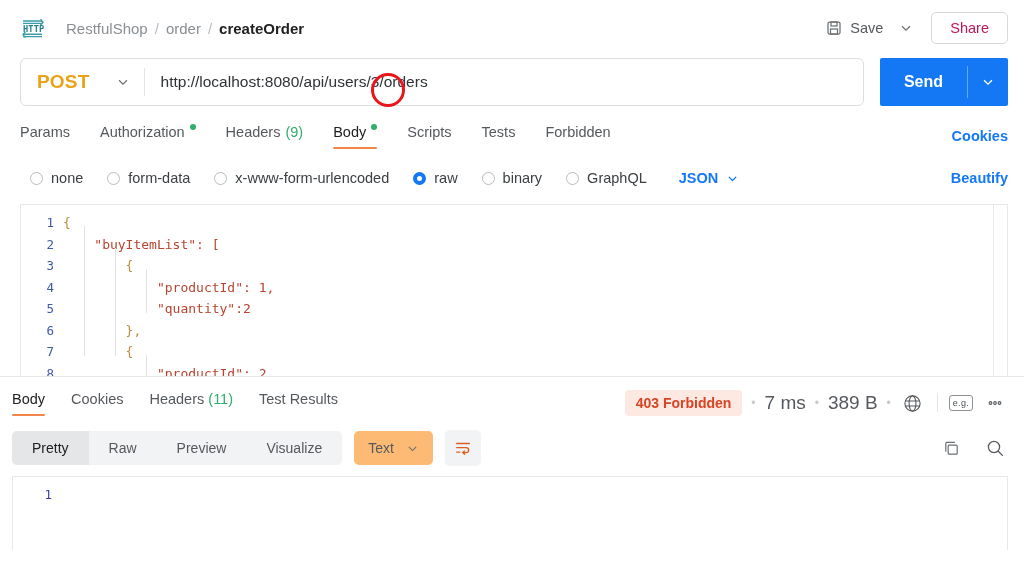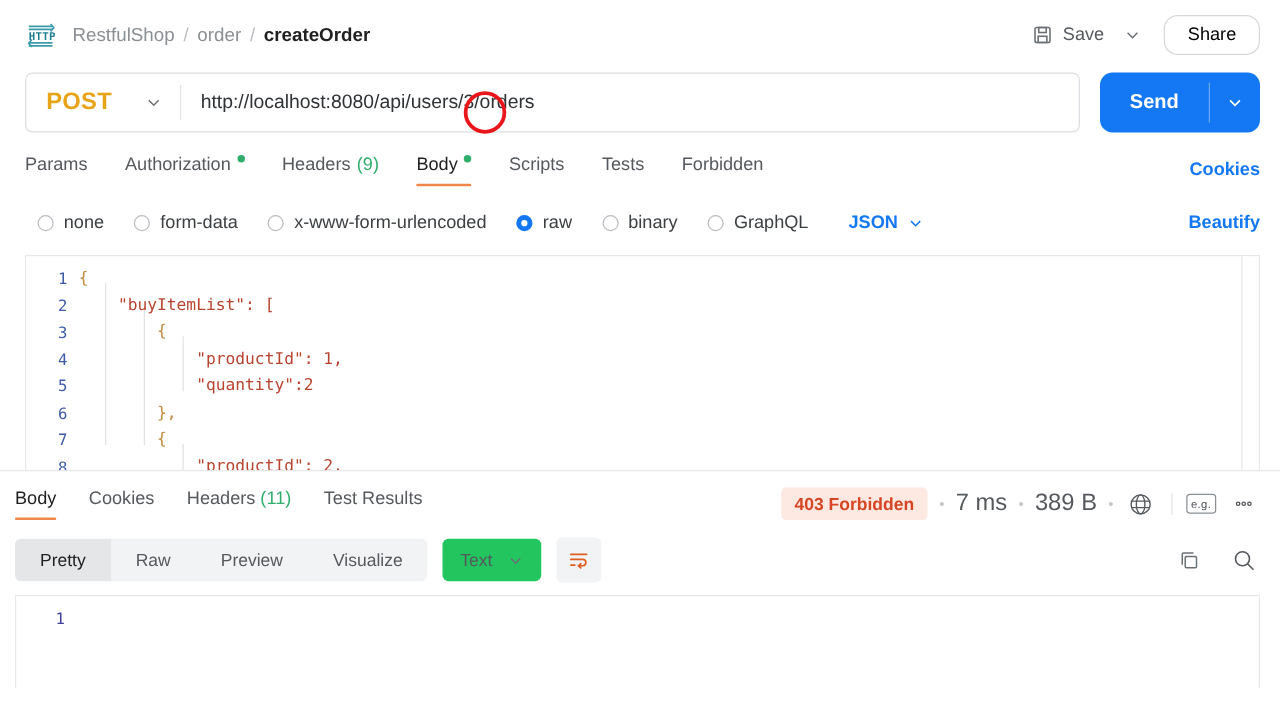--- a/index.html
+++ b/index.html
@@ -10,39 +10,39 @@
     font-family: "Liberation Sans", sans-serif;
     overflow: hidden;
   }
   .app { width: 1024px; height: 562px; position: relative; background:#fff; }
 
   
   .header {
     height: 56px; display: flex; align-items: center;
     padding: 0 16px 0 20px; background:#fff;
   }
-  .http-icon { width: 26px; height: 22px; margin-right: 12px; flex:0 0 auto; display:block; }
+  .http-icon { width: 26px; height: 22px; margin-right: 20px; flex:0 0 auto; display:block; }
   .crumbs { display:flex; align-items:center; font-size:15px; }
   .crumb-muted { color:#8a8f94; }
   .crumb-sep { color:#b9bdc1; margin:0 7px; }
   .crumb-current { color:#212121; font-weight:700; }
   .header-right { margin-left:auto; display:flex; align-items:center; }
   .save-btn {
     display:flex; align-items:center; gap:8px;
     font-size:14.5px; color:#55595e; padding:6px 8px;
     background:transparent; border:none; cursor:pointer;
     font-family:"Liberation Sans", sans-serif;
   }
   .save-caret {
     width:30px; height:30px; display:flex; align-items:center; justify-content:center;
     cursor:pointer; color:#6b7075;
   }
   .share-btn {
-    margin-left:10px; padding:7px 18px; font-size:14.5px; color:#000000;
-    background:#fff; border:1px solid #d6d9dc; border-radius:11px; cursor:pointer;
+    margin-left:10px; padding:7px 18px; font-size:14.5px; color:#be185d;
+    background:#fff; border:1px solid #d6d9dc; border-radius:5px; cursor:pointer;
     font-family:"Liberation Sans", sans-serif;
   }
 
   
   .urlrow { display:flex; align-items:center; padding:0 16px 0 20px; margin-top:2px; }
   .urlbox {
     flex:1 1 auto; height:48px; display:flex; align-items:center;
     border:1px solid #dcdfe2; border-radius:6px; background:#fff;
   }
   .method {
@@ -52,21 +52,21 @@
   .method-label { font-size:19px; font-weight:700; color:#e8a317; letter-spacing:.2px; }
   .method-caret { color:#6b7075; display:flex; }
   .method-div { width:1px; height:28px; background:#e3e5e8; }
   .url-input {
     flex:1; border:none; outline:none; background:transparent;
     font-size:15.5px; color:#2f3336; padding:0 16px; height:100%;
     font-family:"Liberation Sans", sans-serif;
   }
   .send-wrap {
     margin-left:16px; display:flex; align-items:stretch;
-    background:#1478f5; border-radius:10px; height:48px; overflow:hidden;
+    background:#1478f5; border-radius:2px; height:48px; overflow:hidden;
   }
   .send-btn {
     background:transparent; border:none; color:#fff; font-weight:700;
     font-size:16px; padding:0 24px; cursor:pointer;
     font-family:"Liberation Sans", sans-serif;
   }
   .send-sep { width:1px; background:rgba(255,255,255,.35); margin:8px 0; }
   .send-caret {
     width:40px; display:flex; align-items:center; justify-content:center;
     color:#fff; cursor:pointer;
@@ -184,21 +184,21 @@
   .segmented {
     display:flex; background:#f2f3f4; border-radius:5px; overflow:hidden;
   }
   .seg {
     padding:9px 20px; font-size:14px; color:#55595e; cursor:pointer;
     white-space:nowrap; font-family:"Liberation Sans", sans-serif;
   }
   .seg.active { background:#e4e6e7; color:#212121; }
   .dropdown-pill {
     display:flex; align-items:center; gap:12px; margin-left:12px;
-    background:#22c55e; border-radius:5px; padding:9px 14px;
+    background:#fdba74; border-radius:5px; padding:9px 14px;
     font-size:14px; color:#55595e; cursor:pointer;
   }
   .wrap-btn {
     margin-left:12px; width:36px; height:36px; background:#f2f3f4;
     border-radius:5px; display:flex; align-items:center; justify-content:center;
     cursor:pointer; color:#e05c20;
   }
   .toolbar-right { margin-left:auto; display:flex; align-items:center; gap:18px; }
 
   

